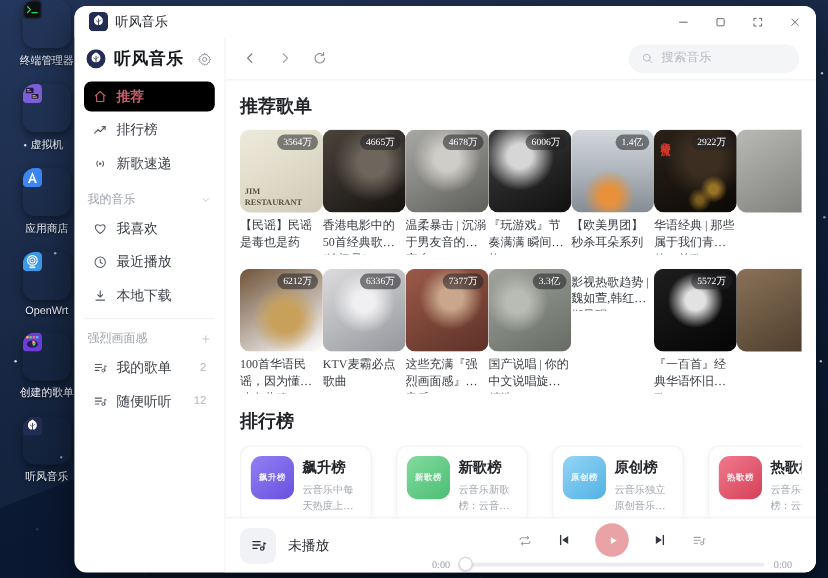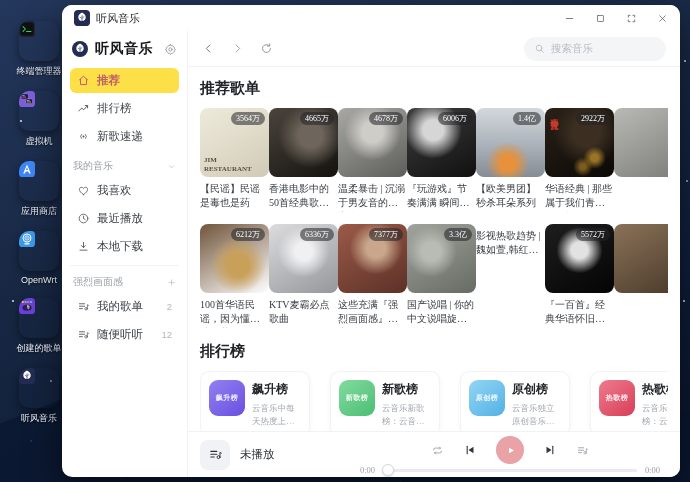--- a/index.html
+++ b/index.html
@@ -10,21 +10,21 @@
     background: linear-gradient(160deg,#24375c 0%,#182844 40%,#0e1c36 75%,#0a1529 100%); }
   .desktop::after { content:""; position:absolute; left:0; bottom:0; width:100%; height:130px;
     background:#0b1730; clip-path:polygon(0 100%,0 55%,12% 30%,22% 58%,38% 20%,55% 65%,70% 35%,85% 70%,100% 45%,100% 100%); opacity:.85; }
   .stars { position:absolute; top:0; left:0; width:2px; height:2px; border-radius:50%; background:transparent;
     box-shadow: 20px 120px #cfe0ff, 45px 210px #9db4e0, 12px 300px #cfe0ff, 50px 380px #7e95c4,
     30px 440px #cfe0ff, 684px 60px #cfe0ff, 686px 180px #9db4e0, 683px 300px #cfe0ff,
     670px 440px #9db4e0, 120px 478px #41527a, 400px 480px #41527a; }
 
   
   .dock { position:absolute; left:0; top:0; width:78px; height:100%; display:flex; flex-direction:column;
-    align-items:center; padding-top:21px; z-index:2; }
+    align-items:center; padding-top:0; z-index:2; }
   .dock-item { display:flex; flex-direction:column; align-items:center; margin-bottom:13px; cursor:pointer; }
   .dock-icon { width:40px; height:40px; border-radius:10px; overflow:hidden; box-shadow:0 3px 8px rgba(0,0,0,.45); }
   .dock-icon svg { width:40px; height:40px; display:block; }
   .dock-label { font-size:9px; color:#eef2fa; margin-top:4px; white-space:nowrap; text-shadow:0 1px 2px rgba(0,0,0,.7); }
 
   
   .window { position:absolute; left:62px; top:5px; width:618px; height:472px; background:#fff;
     border-radius:10px; overflow:hidden; display:flex; flex-direction:column;
     box-shadow:0 12px 34px rgba(0,0,0,.5); z-index:3; }
 
@@ -43,21 +43,21 @@
   .side-logo svg { width:30px; height:30px; display:block; border-radius:8px; }
   .side-appname { font-weight:bold; font-size:14px; color:#14171c; flex:1; letter-spacing:.5px; }
   .side-gear { color:#8b9097; font-size:13px; cursor:pointer; }
   .side-section-label { display:flex; align-items:center; justify-content:space-between;
     font-size:10px; color:#9ba1a9; padding:7px 3px 5px; }
   .side-section-label .i { font-size:9px; color:#b4bac1; cursor:pointer; }
   .side-sep { border-top:1px solid #f1f2f4; margin:6px 0 2px; }
   .side-item { display:flex; align-items:center; gap:7px; padding:5px 7px; border-radius:6px;
     font-size:11.5px; color:#3c4148; margin-bottom:3px; cursor:pointer; }
   .side-item .i { font-size:13px; color:#565c64; }
-  .side-item.active { background:#fde047; color:#c25e67; font-weight:bold; }
+  .side-item.active { background:#000000; color:#c25e67; font-weight:bold; }
   .side-item.active .i { color:#c25e67; }
   .side-count { margin-left:auto; font-size:9.5px; color:#b3b8bf; font-weight:normal; }
 
   
   .main { flex:1; min-width:0; display:flex; flex-direction:column;font-family:Liberation Serif, serif; }
   .topbar { height:36px; flex:none; display:flex; align-items:center; gap:16px; padding:0 14px; border-bottom:1px solid #f1f2f4; }
   .nav-arrow { font-size:13px; color:#70757d; cursor:pointer; }
   .nav-arrow.fwd { color:#9aa0a8; }
   .nav-refresh { font-size:13px; color:#8a8f96; cursor:pointer; }
   .searchbox { margin-left:auto; width:142px; height:24px; background:#f4f5f7; border-radius:12px;

